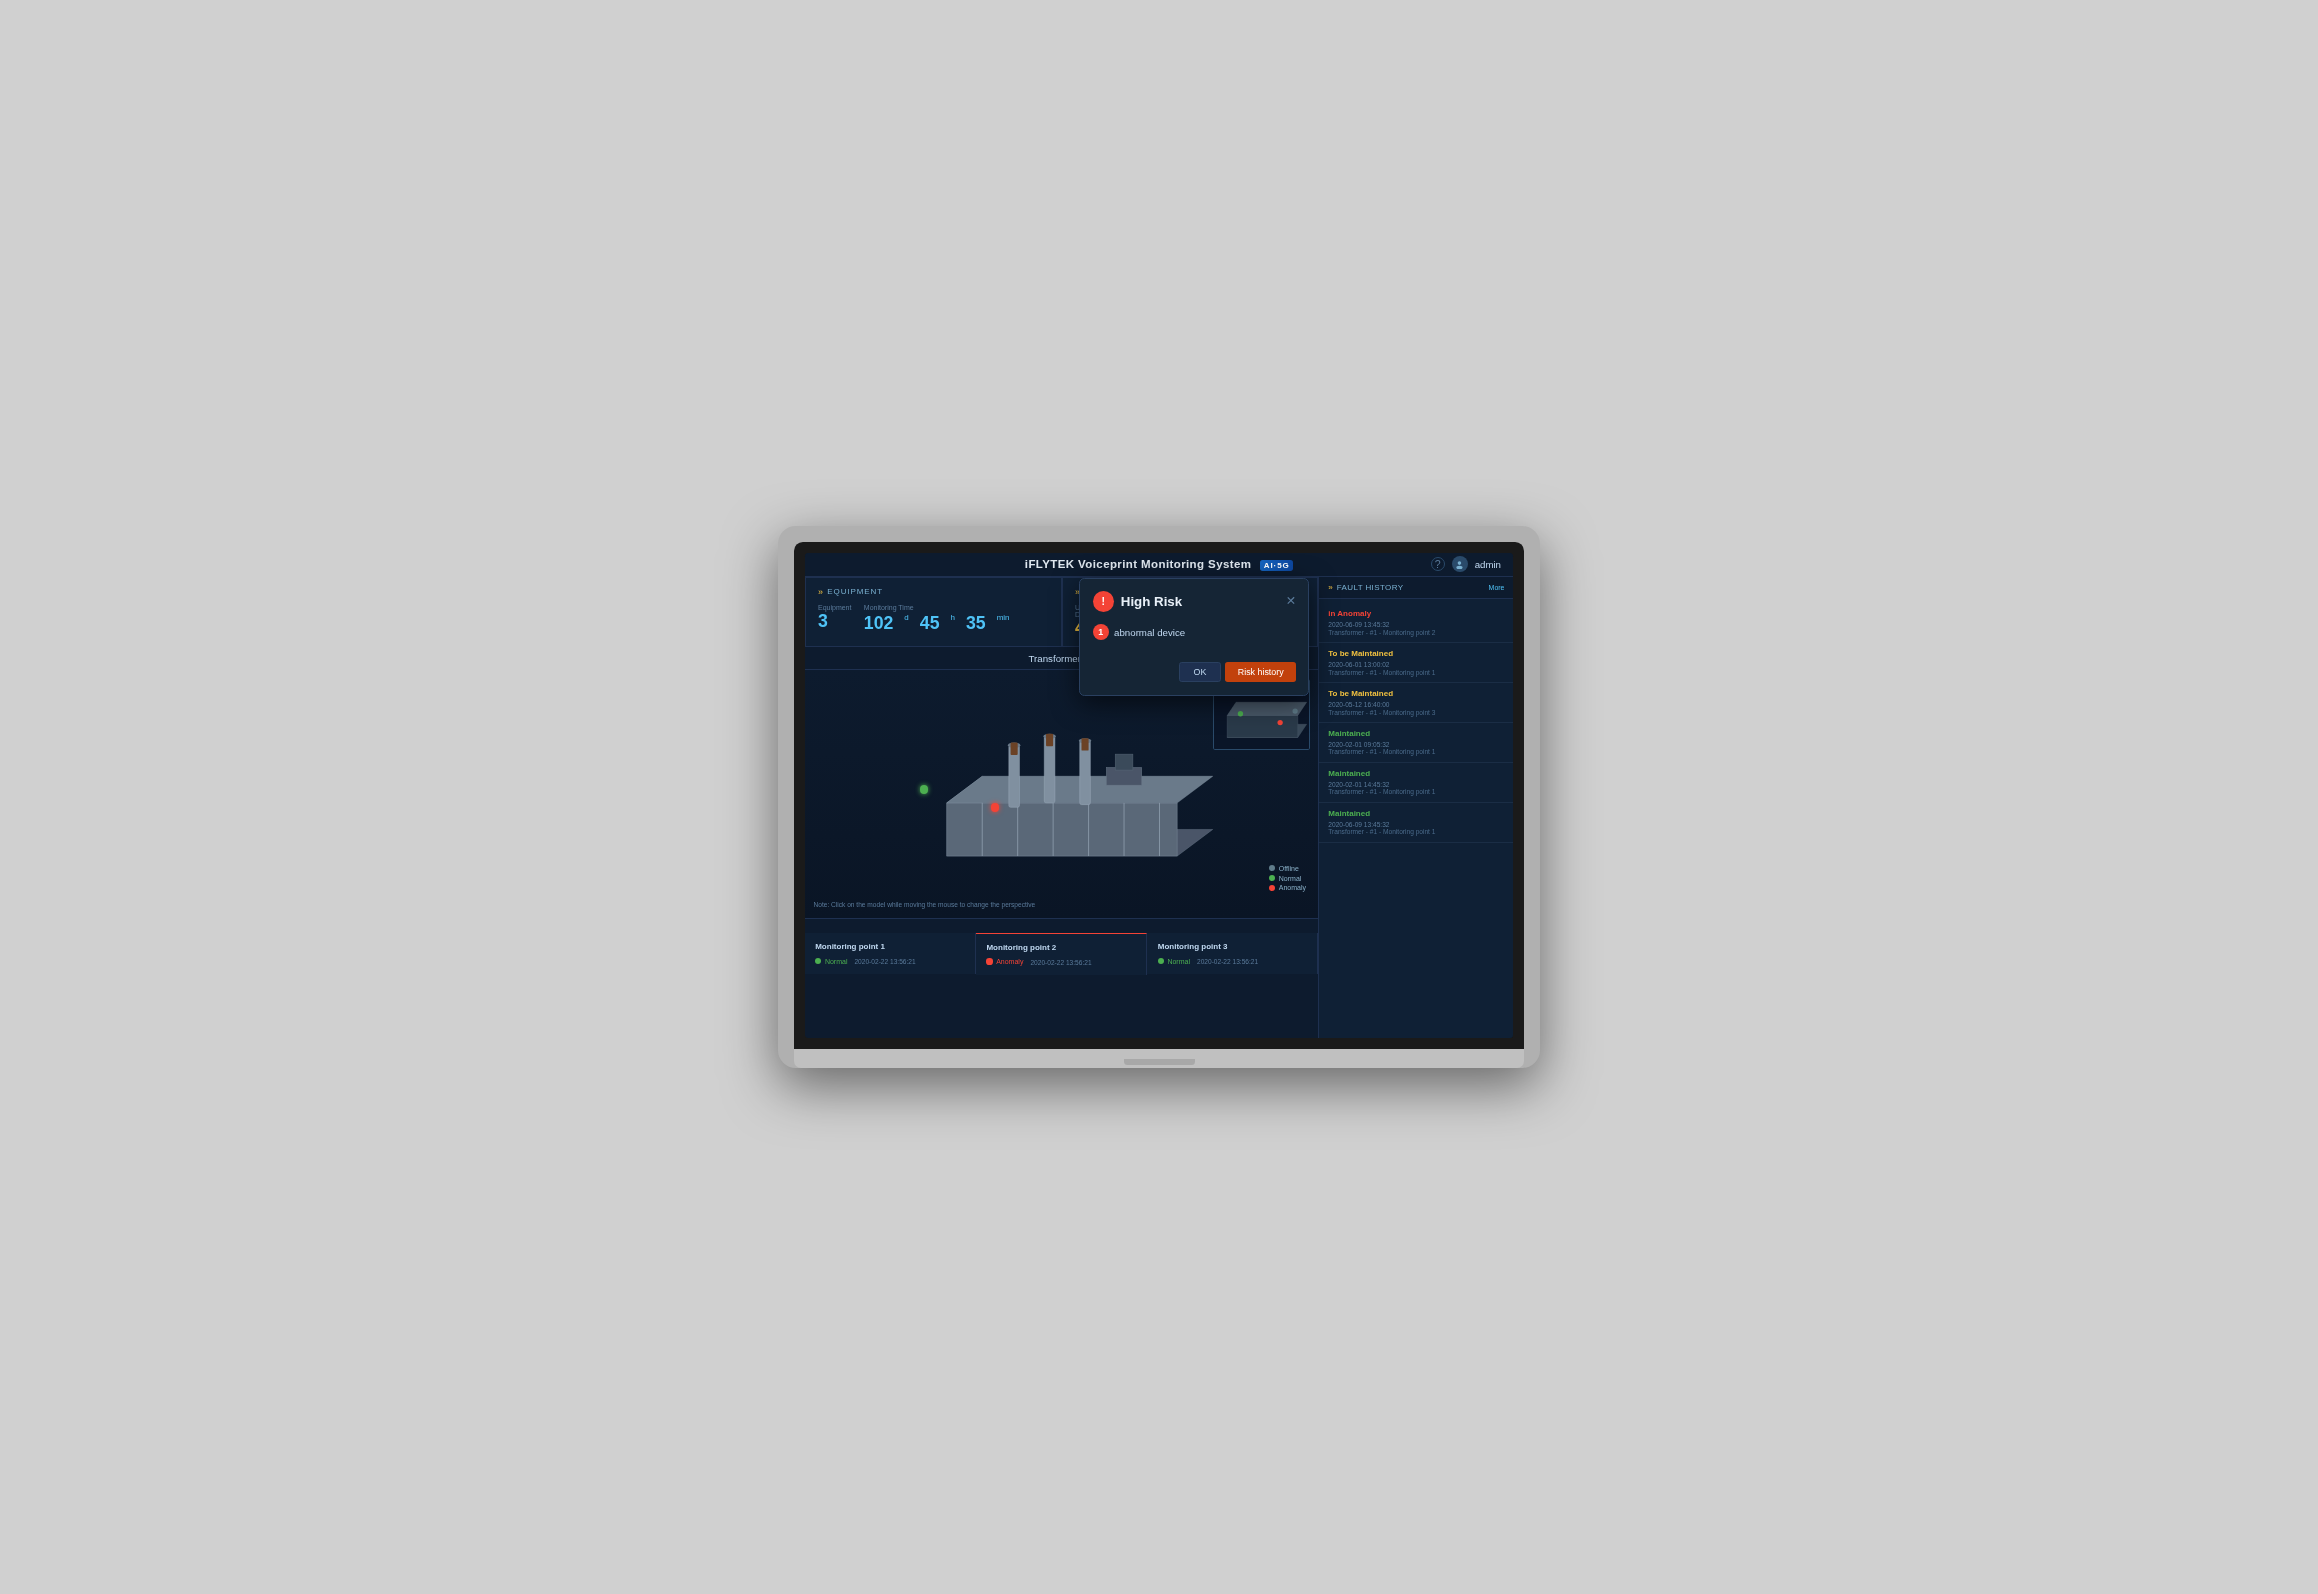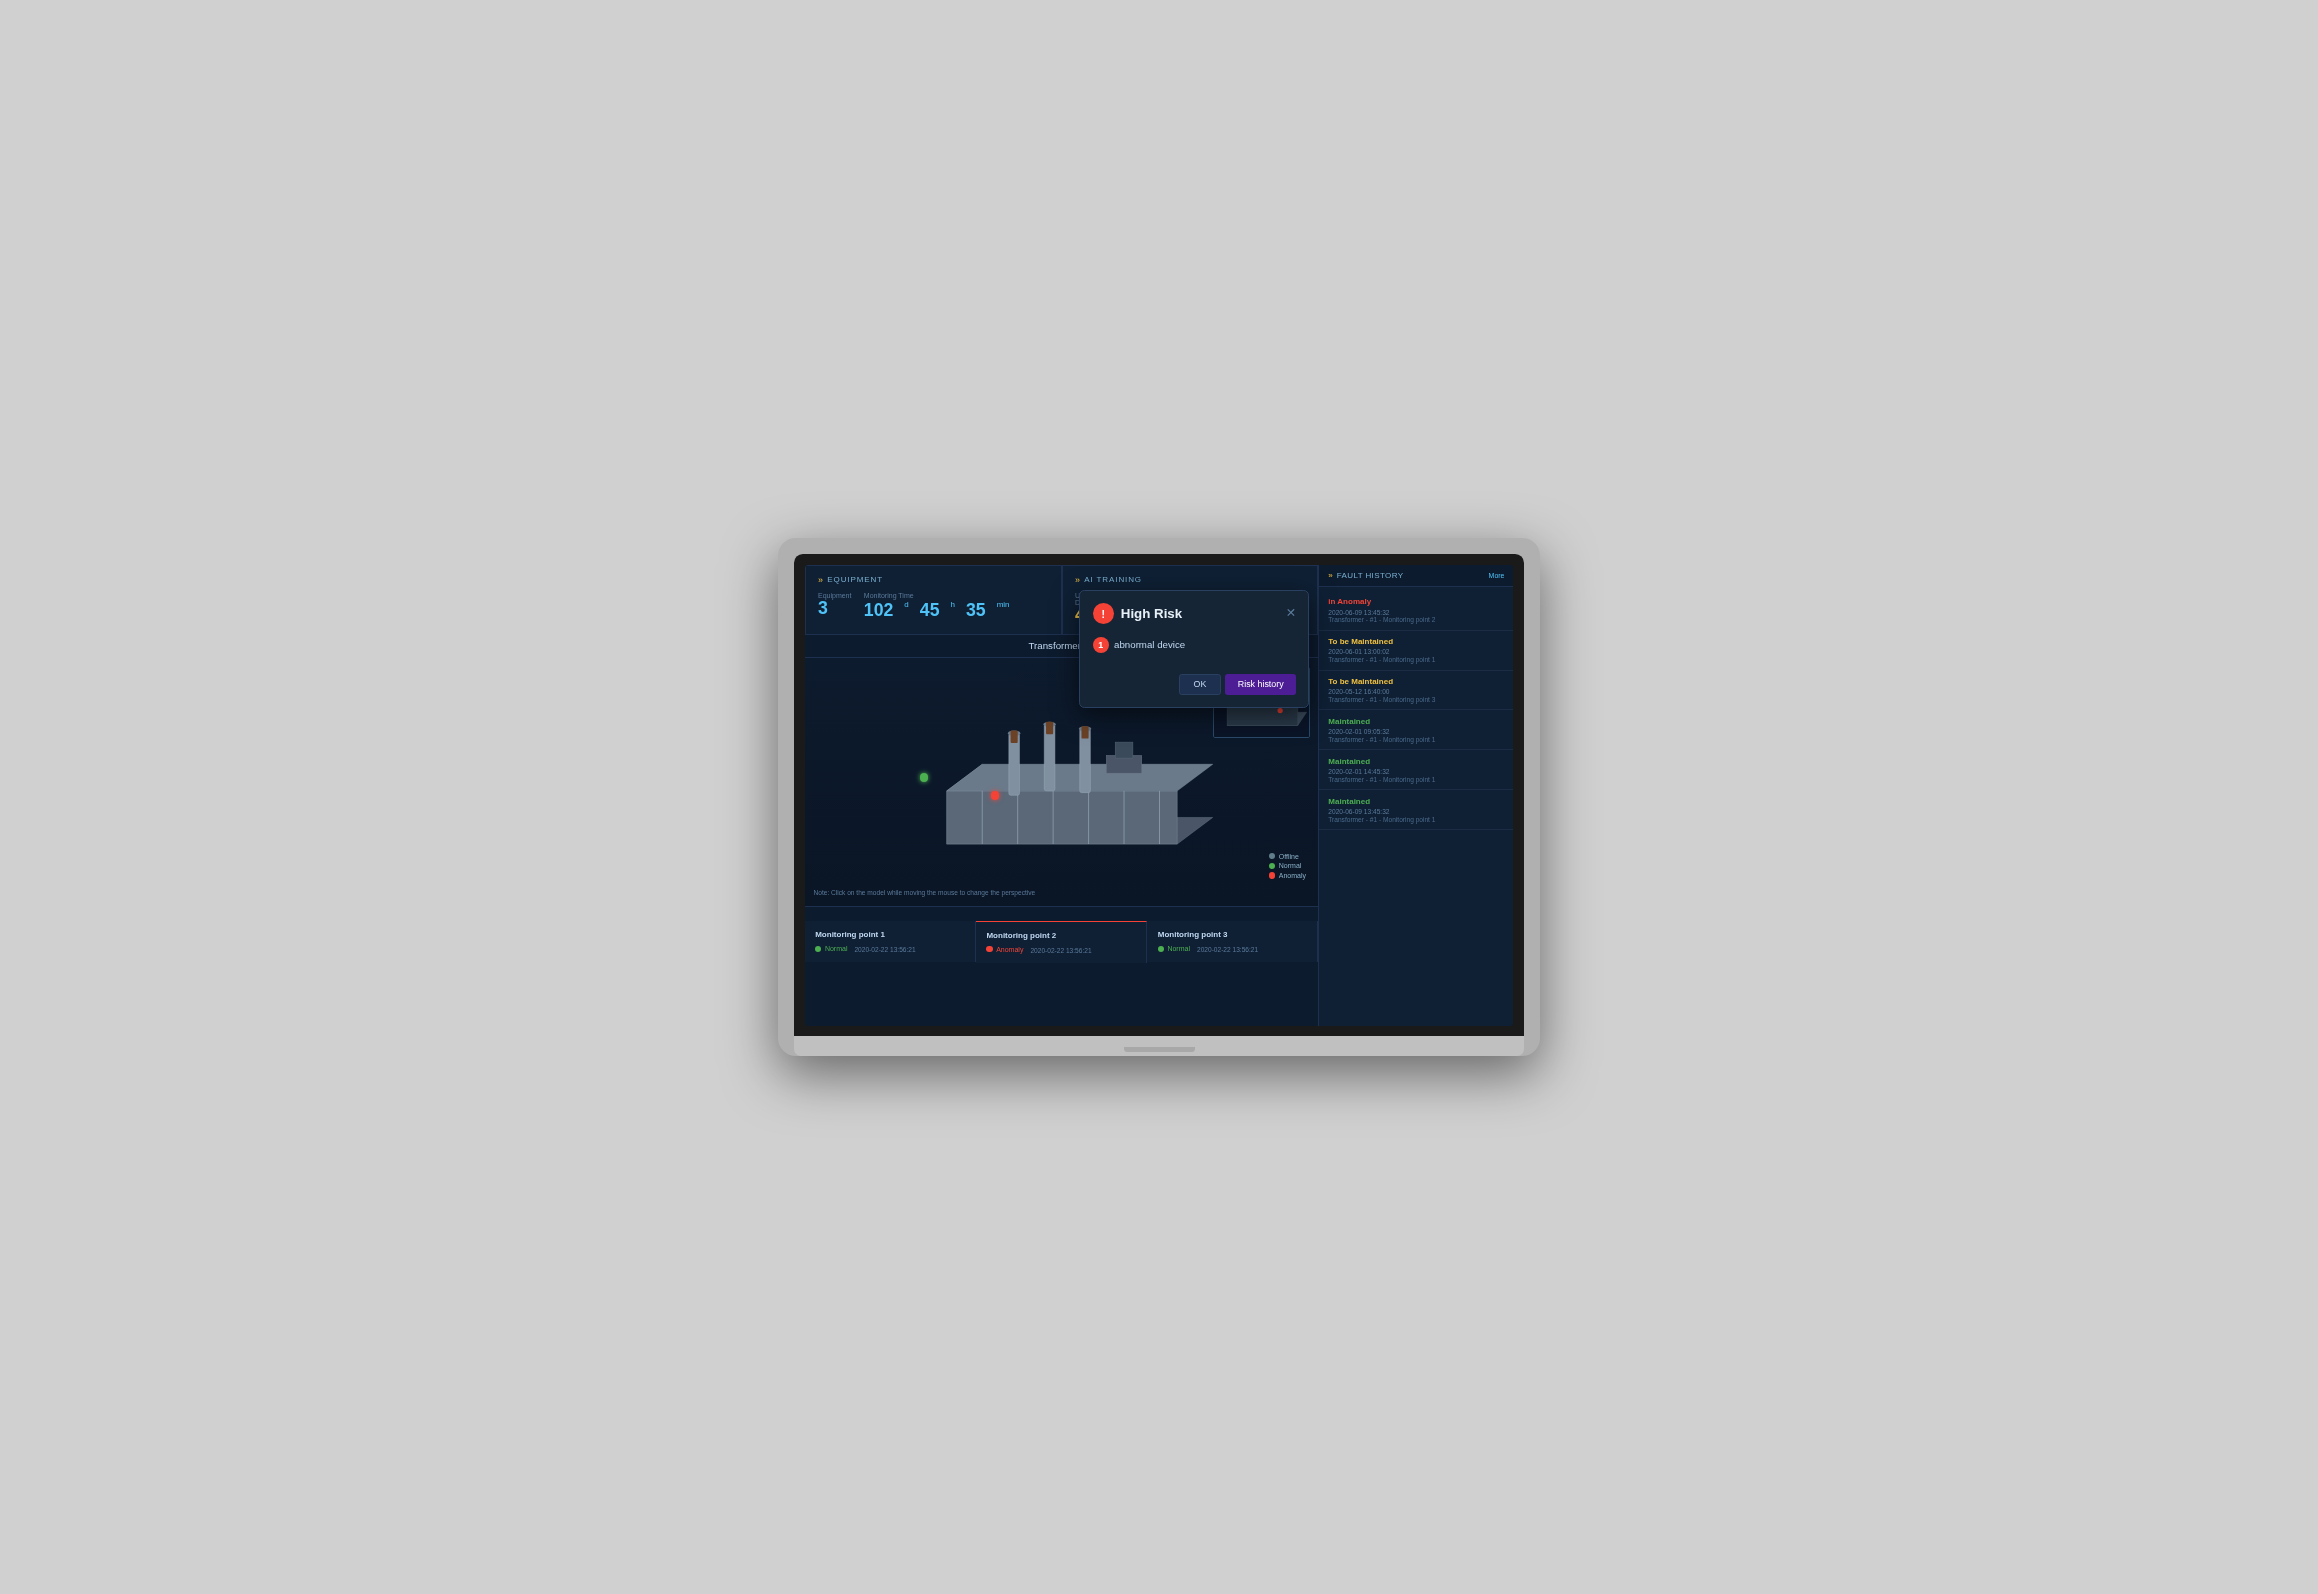--- a/index.html
+++ b/index.html
@@ -410,21 +410,21 @@
     .btn-ok {
       background: #1e3050;
       color: #c0d8f0;
       border: 0.9px solid #2a4060;
       border-radius: 2.7px;
       padding: 4.4px 14px;
       font-size: 8.9px;
       cursor: pointer;
     }
     .btn-risk-history {
-      background: #4c1d95;
+      background: #c2410c;
       color: #fff;
       border: none;
       border-radius: 2.7px;
       padding: 4.4px 12.4px;
       font-size: 8.9px;
       cursor: pointer;
     }
     
     .laptop-bottom {
       background: #c0c0c0;
@@ -446,20 +446,36 @@
     .fault-list::-webkit-scrollbar-track { background: #0d1b2e; }
     .fault-list::-webkit-scrollbar-thumb { background: #2a4a6a; border-radius: 1.8px; }
   </style>
 </head>
 <body>
 
 <div class="laptop-outer">
   <div class="laptop-screen-bezel">
     <div class="laptop-screen">
 
+      <div class="top-bar">
+        <div class="top-bar-title">
+          <span>iFLYTEK Voiceprint Monitoring System</span>
+          <span class="ai-badge">AI·5G</span>
+        </div>
+        <div class="top-bar-right">
+          <span style="cursor:pointer;color:#5a7a9a;font-size:10.6px;border:0.9px solid #2a4a6a;border-radius:50%;width:14px;height:14px;display:flex;align-items:center;justify-content:center;">?</span>
+          <div class="admin-avatar">
+            <svg width="8.9" height="8.9" viewBox="0 0 10 10">
+                <circle cx="5" cy="3.5" r="2" fill="#7ab0d0"></circle>
+                <ellipse cx="5" cy="8.5" rx="3.5" ry="2" fill="#7ab0d0"></ellipse>
+              </svg>
+          </div>
+          <span style="color:#c0d8f0;">admin</span>
+        </div>
+      </div>
 
       <div class="main-content">
         <div class="left-panel">
 
           <div class="stats-row">
 
             <div class="stat-card">
               <div class="stat-card-title">
                 <span class="chevrons">»</span>
                 <span>Equipment</span>

